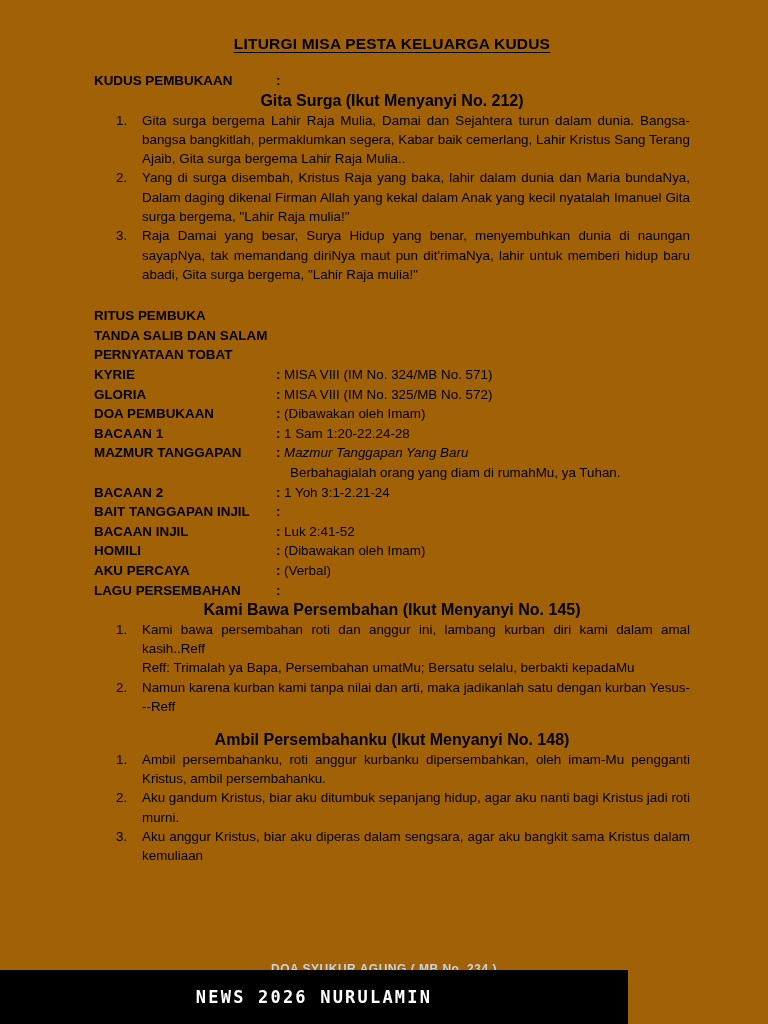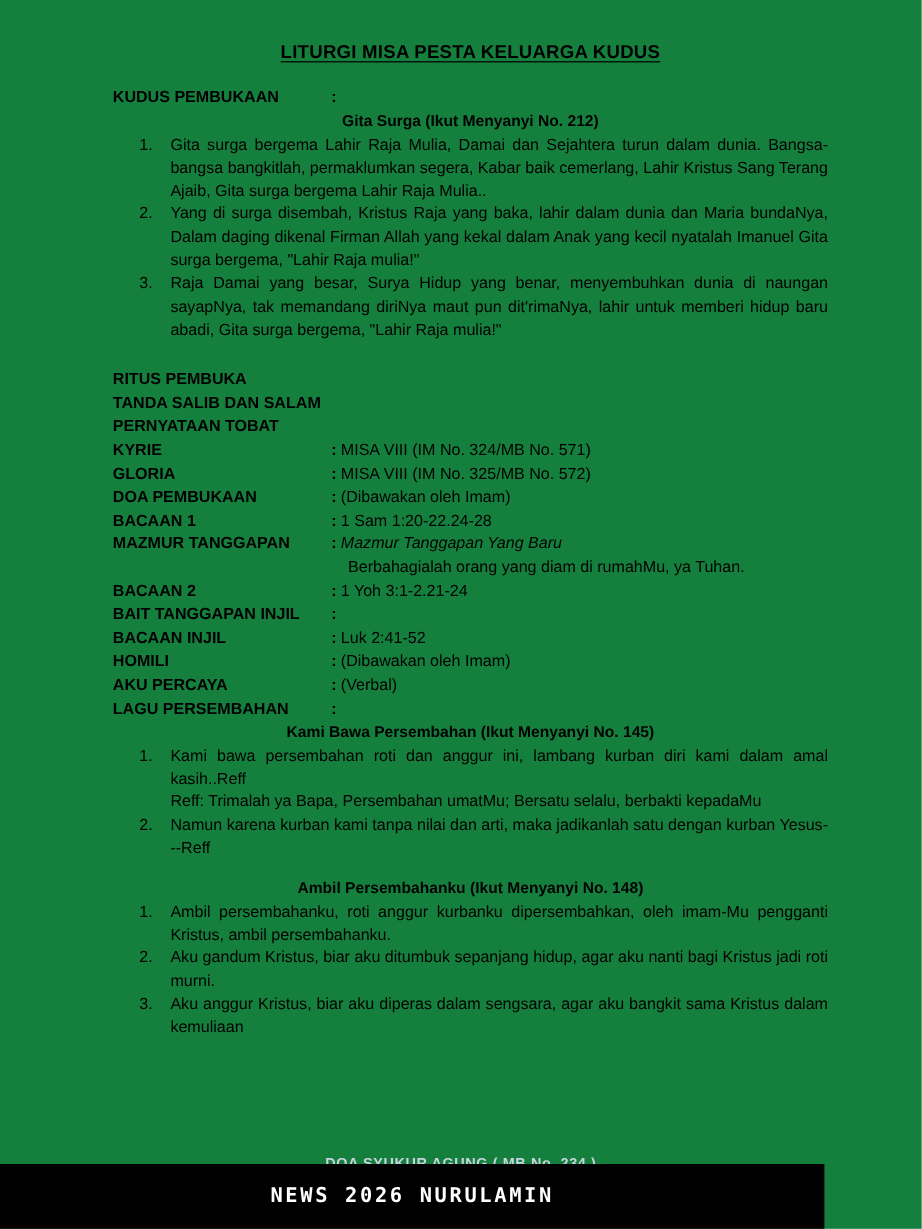--- a/index.html
+++ b/index.html
@@ -16,21 +16,21 @@
     color: #000000;
     -webkit-font-smoothing: antialiased;
   }
 
   .page {
     position: absolute;
     left: 0;
     top: 0;
     width: 768px;
     height: 1024px;
-    background: #15803d;
+    background: #a16207;
     box-sizing: border-box;
     padding: 0;
   }
 
   .content {
     position: absolute;
     left: 94px;
     top: 34px;
     width: 596px;
   }
@@ -87,21 +87,21 @@
 
   .heading-only {
     font-size: 13.4px;
     line-height: 19.6px;
     font-weight: bold;
   }
 
   
   .song-title {
     text-align: center;
-    font-size: 13px;
+    font-size: 16px;
     font-weight: bold;
     line-height: 19.6px;
     margin: 0;
   }
 
   ol.verses {
     margin: 0;
     padding: 0;
     list-style: none;
     counter-reset: v;
@@ -144,21 +144,21 @@
     letter-spacing: 0.5px;
     color: #c9d3dd;
     white-space: nowrap;
   }
 
   
   .bottom-bar {
     position: absolute;
     left: 0;
     bottom: 0;
-    width: 687px;
+    width: 628px;
     height: 54px;
     background: #000000;
     display: flex;
     align-items: center;
     justify-content: center;
   }
   .bottom-bar .wm {
     color: #ffffff;
     font-family: "DejaVu Sans Mono", "Liberation Mono", monospace;
     font-size: 17px;

